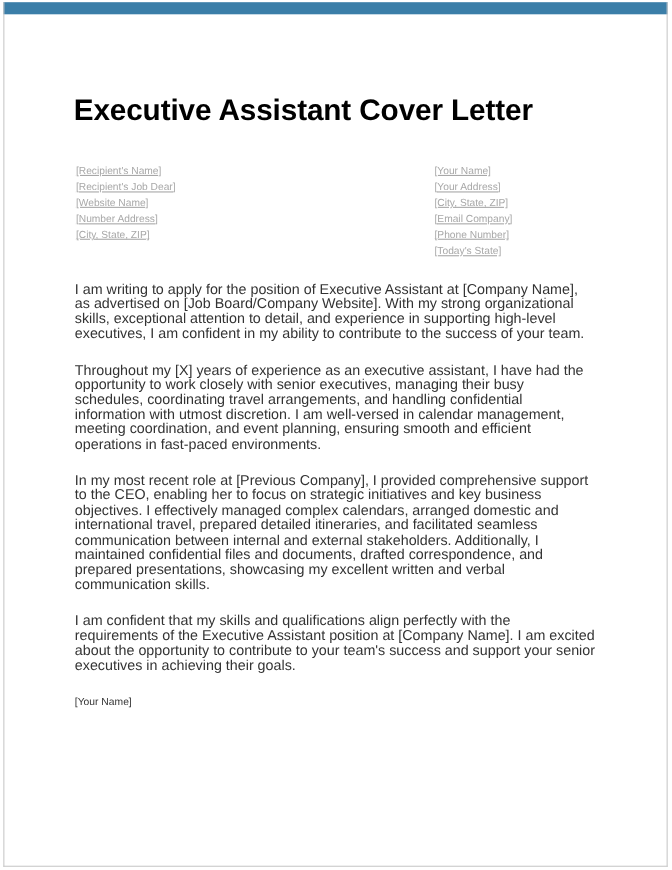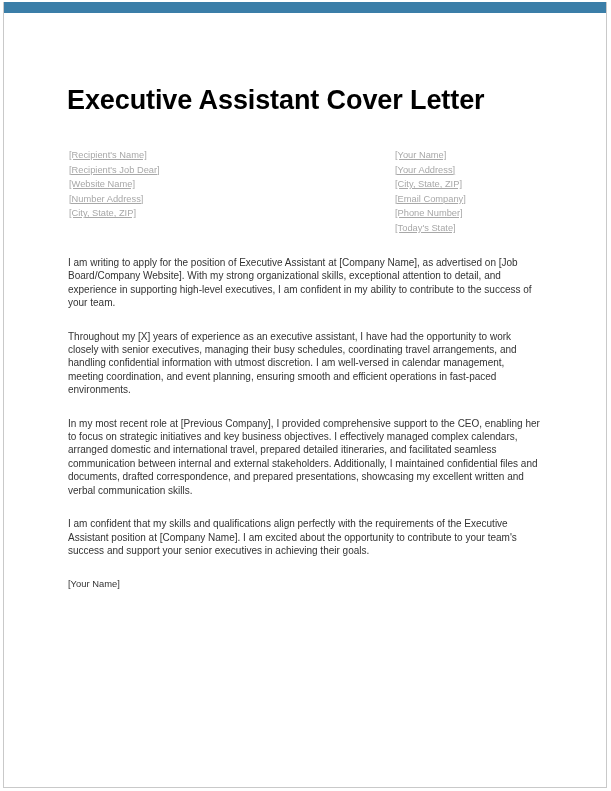--- a/index.html
+++ b/index.html
@@ -89,21 +89,21 @@
     width: 474px;
   }
   .salutation {
     margin: 0 0 20px 0;
     font-size: 9.4px;
     line-height: 13.4px;
     color: #333333;
   }
   .body-paragraph {
     margin: 0 0 20px 0;
-    font-size: 10px;
+    font-size: 13px;
     line-height: 13.4px;
     color: #333333;
     text-align: left;
   }
   .closing {
     margin: 0 0 20px 0;
     font-size: 9.4px;
     line-height: 13.4px;
     color: #333333;
   }

